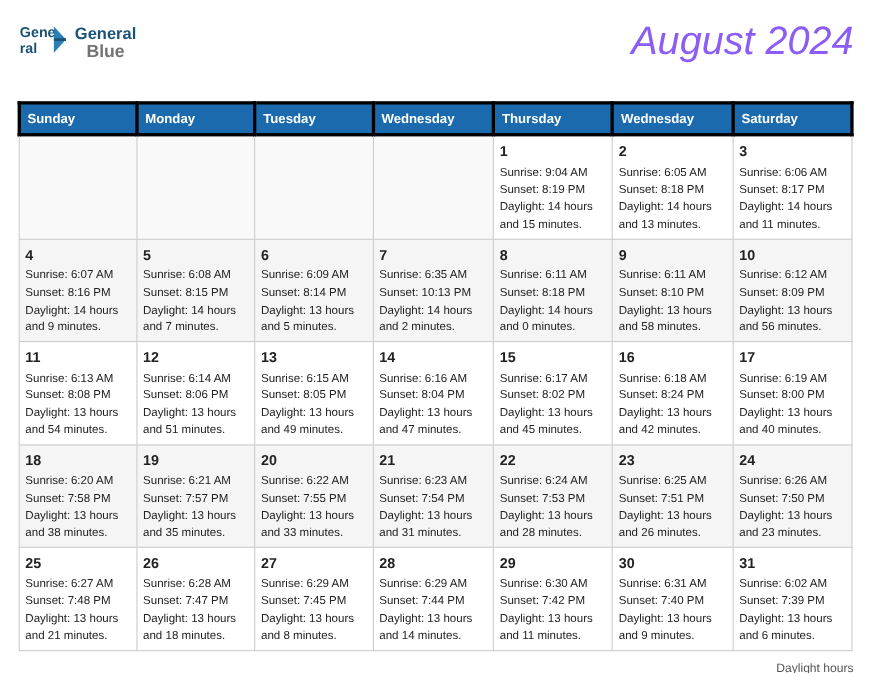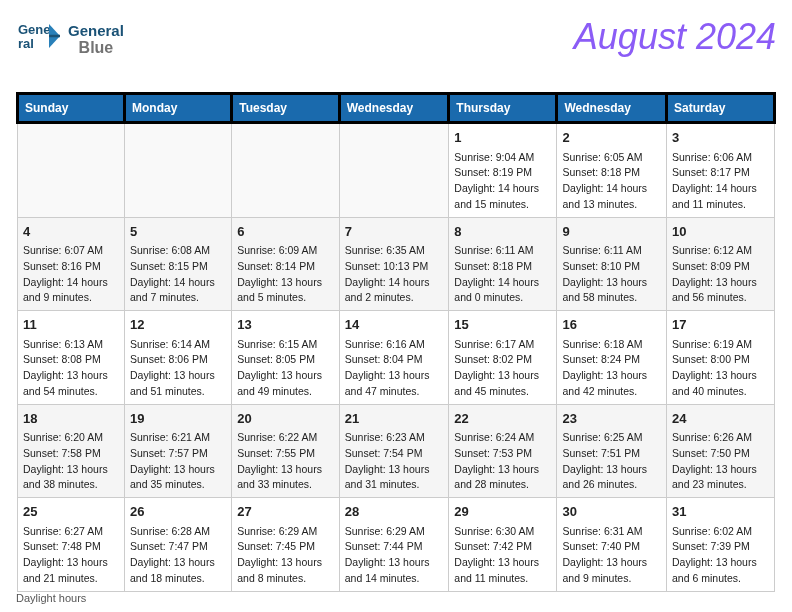--- a/index.html
+++ b/index.html
@@ -65,24 +65,24 @@
     .day-num {
       font-size: 13px;
       font-weight: bold;
       margin-bottom: 2px;
       display: block;
     }
     .empty {
       background: #f9f9f9;
     }
     .daylight-note {
-      text-align: left;
+      text-align: right;
       font-size: 11px;
       color: #555;
-      margin-top: 0;
+      margin-top: 10px;
     }
   </style>
 </head>
 <body>
 
 <div class="header">
   <div class="logo">
   <svg width="48" height="48" viewBox="0 0 48 48">
     <text x="2" y="18" font-size="13" font-weight="bold" font-family="Arial" fill="#1a5276">Gene</text>
     <text x="2" y="32" font-size="13" font-weight="bold" font-family="Arial" fill="#1a5276">ral</text>

